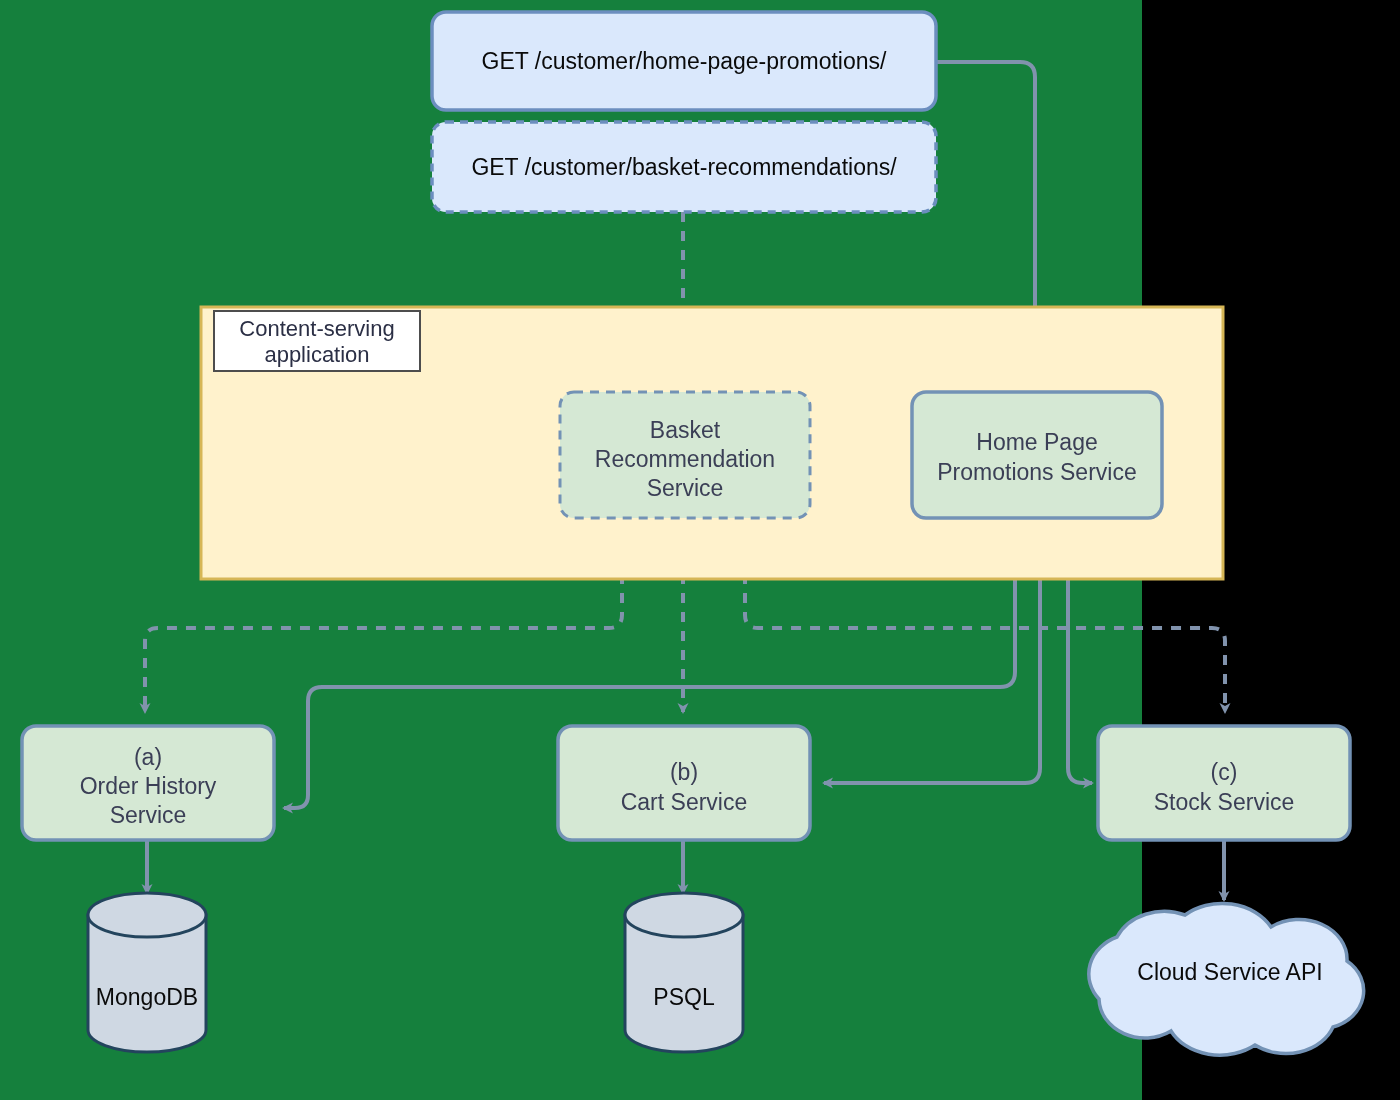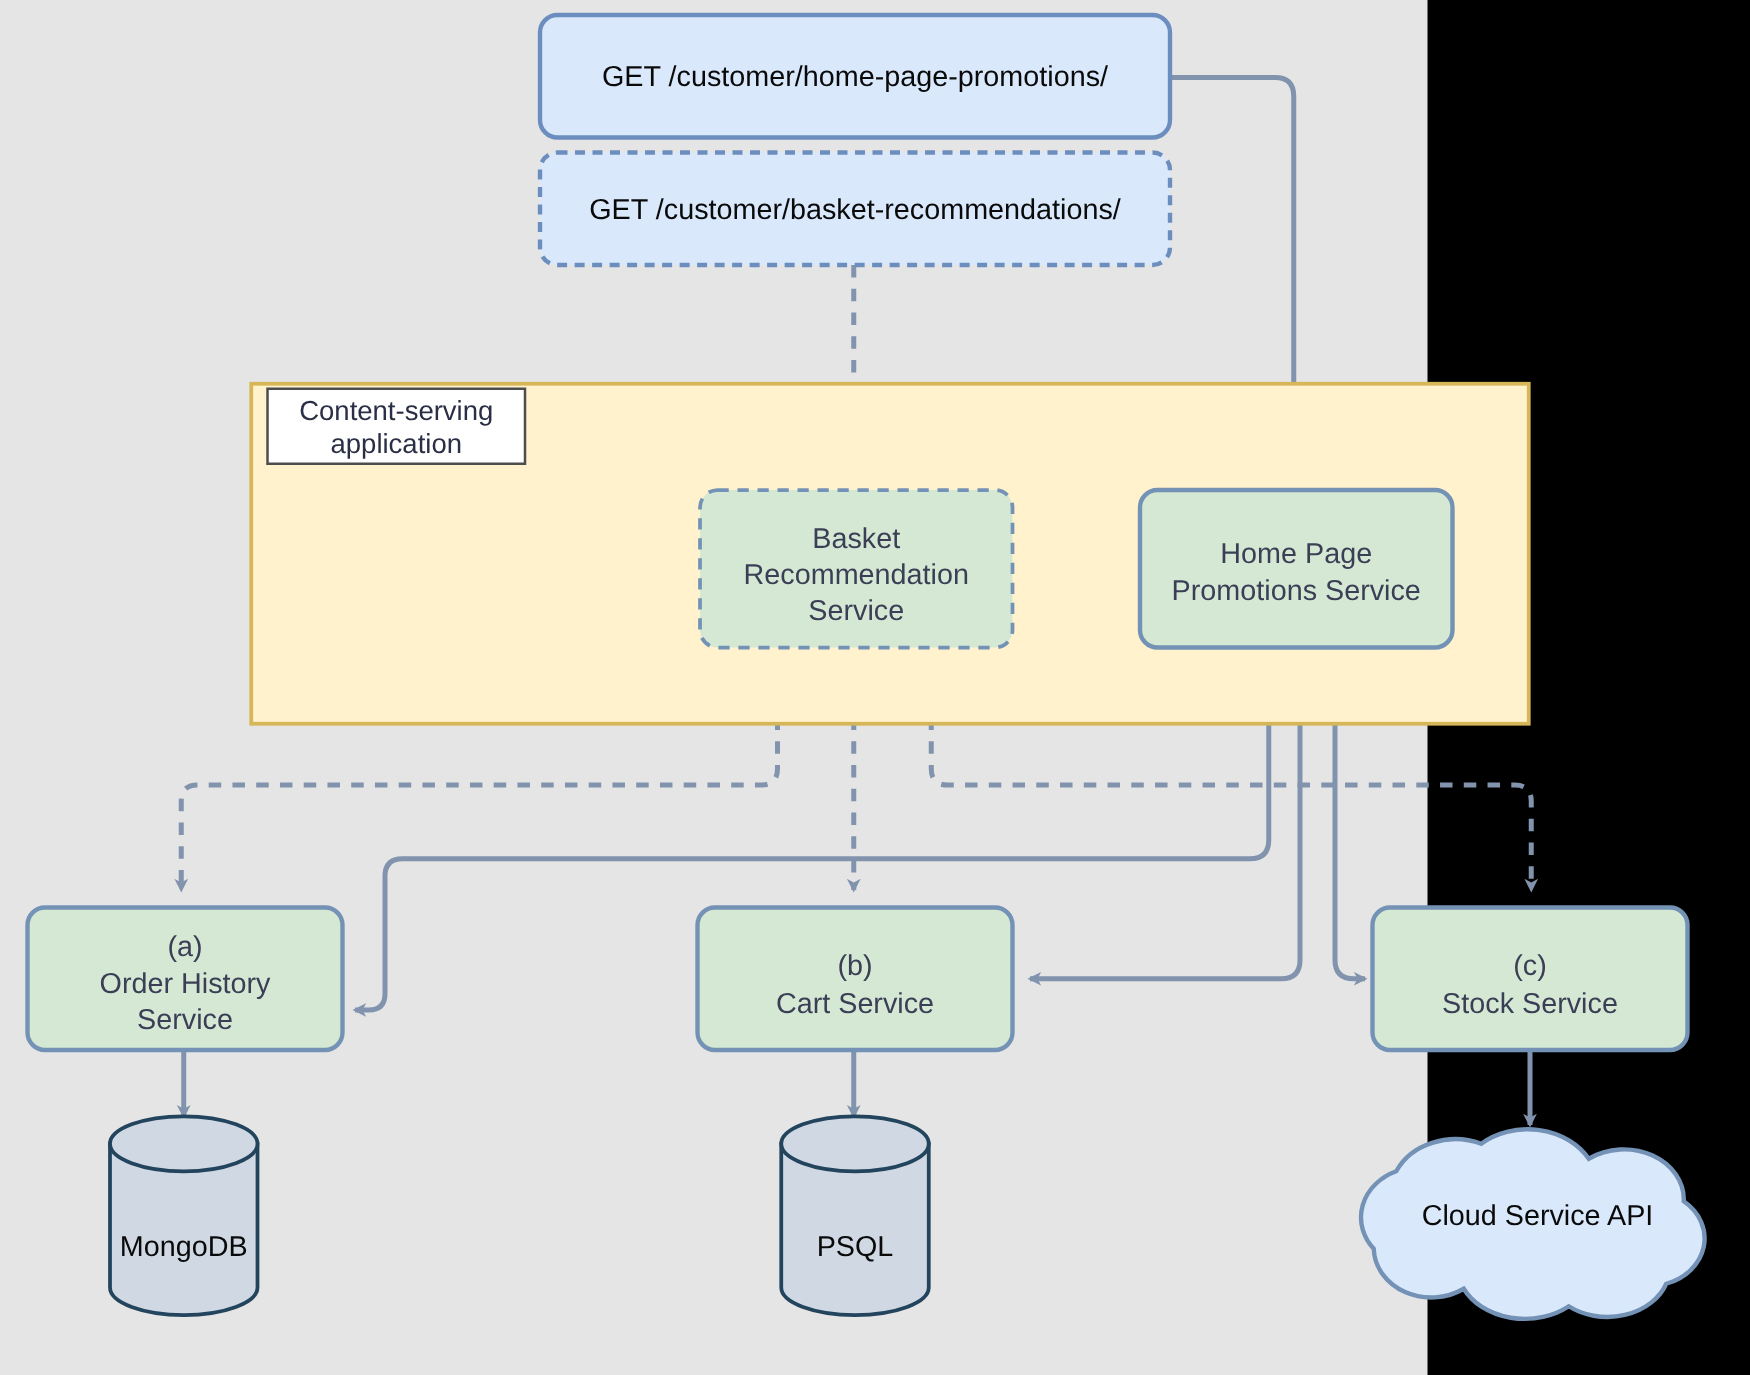--- a/index.html
+++ b/index.html
@@ -1,16 +1,16 @@
 <!DOCTYPE html>
 <html><head>
 <meta charset="utf-8">
 <style>
   html,body{margin:0;padding:0;background:#000;}
-  #stage{position:relative;width:1142px;height:1100px;background:#e5e5e5;
+  #stage{position:relative;width:1142px;height:1100px;background:#15803d;
          font-family:"Liberation Sans","DejaVu Sans",sans-serif;}
   #stage svg{position:absolute;left:0;top:0;width:1400px;height:1100px;}
   .node-text{fill:#3b3f56;font-size:23px;font-family:"Liberation Sans","DejaVu Sans",sans-serif;}
   .req-text{fill:#0a0a0a;font-size:23px;font-family:"Liberation Sans","DejaVu Sans",sans-serif;}
   .db-text{fill:#0a0a0a;font-size:23px;font-family:"Liberation Sans","DejaVu Sans",sans-serif;}
   .grp-text{fill:#2b2f45;font-size:22px;font-family:"Liberation Sans","DejaVu Sans",sans-serif;}
 </style>
 </head>
 <body>
 

